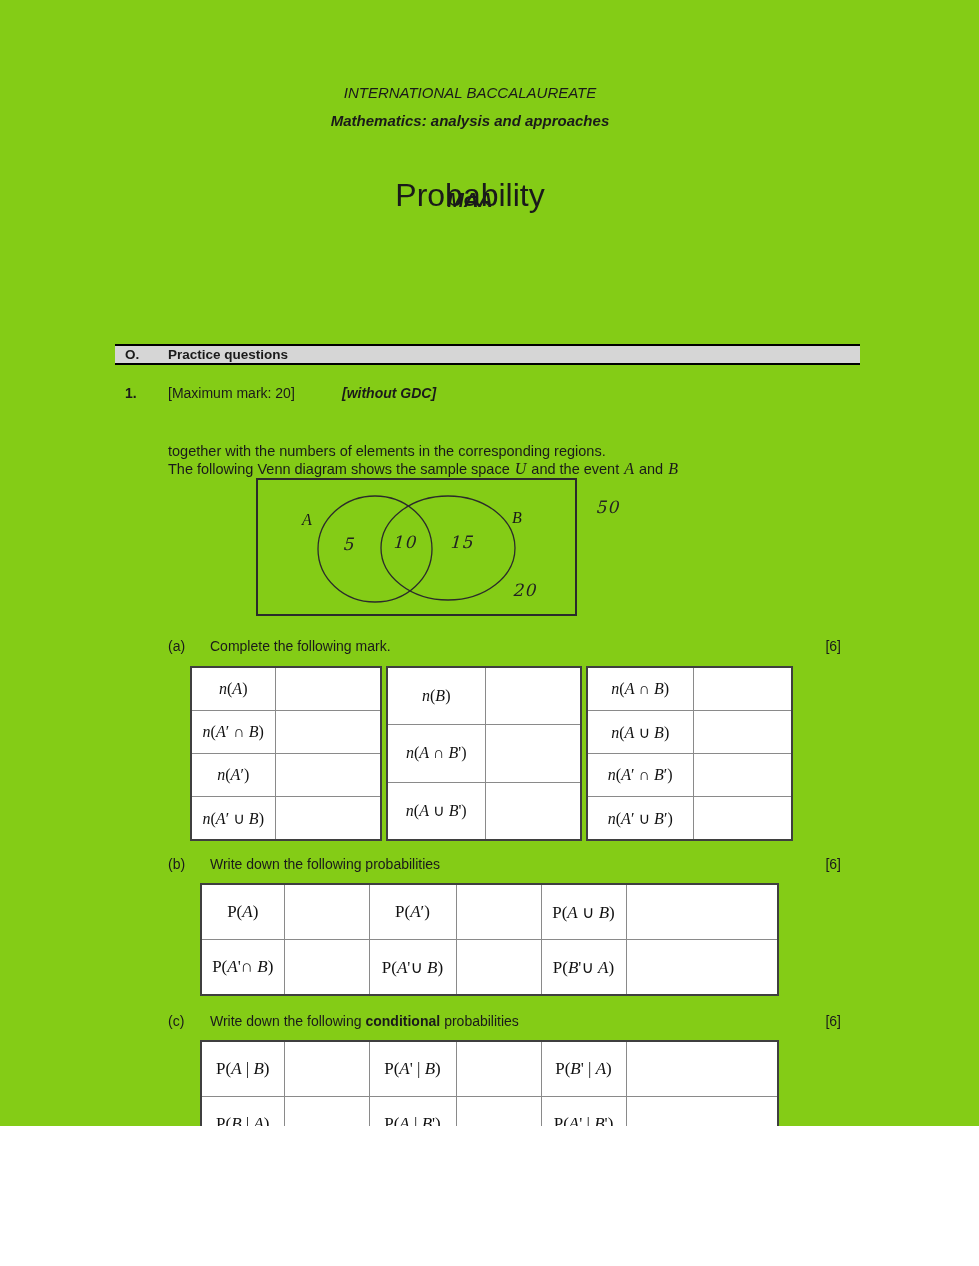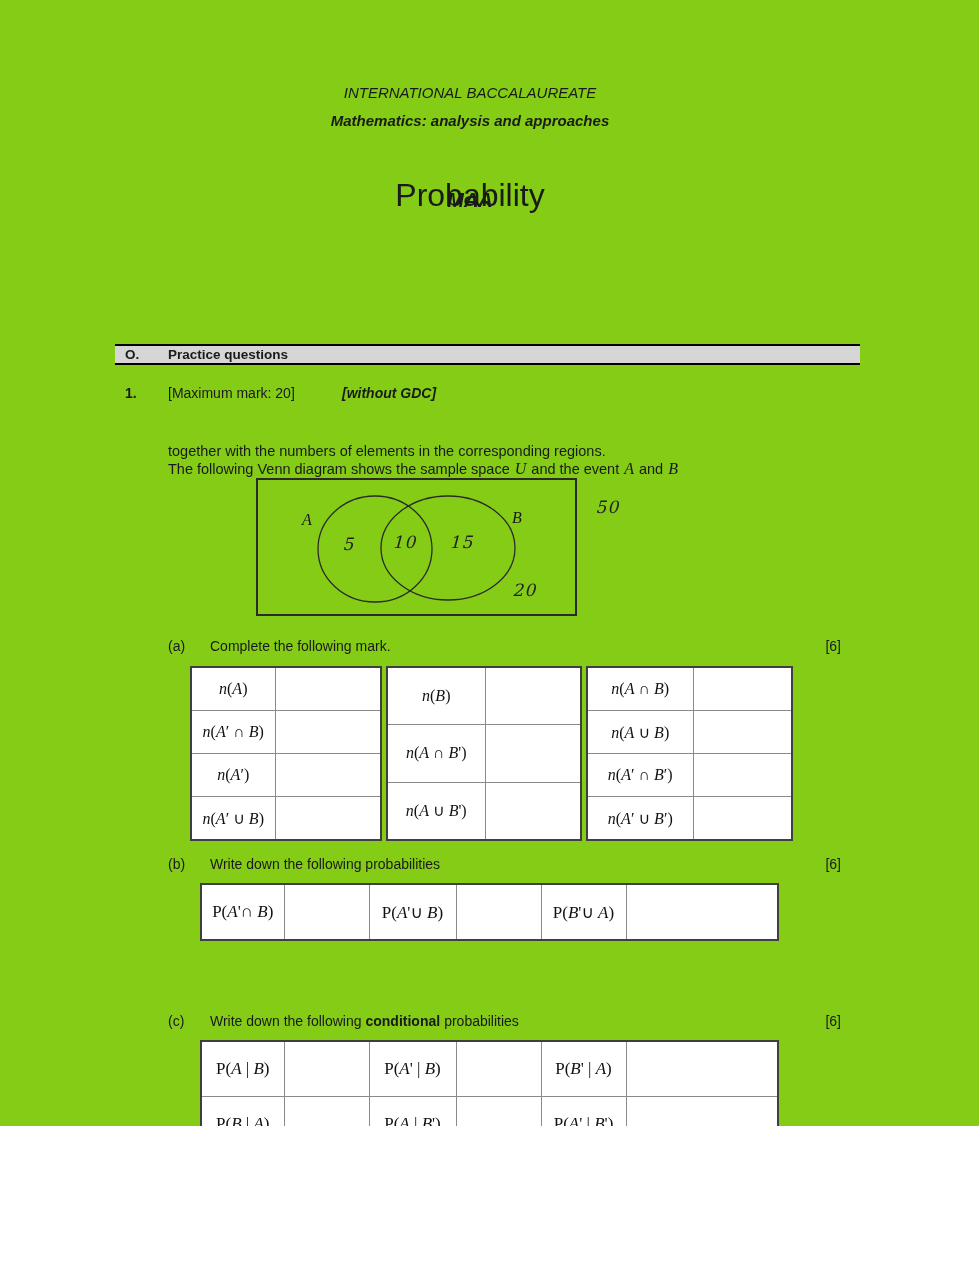--- a/index.html
+++ b/index.html
@@ -199,20 +199,28 @@
   <table class="abs tbl tbl-bc tblb-pos" style="width:577px">
     <colgroup>
         <col style="width:83px">
         <col style="width:85px">
         <col style="width:87px">
         <col style="width:85px">
         <col style="width:85px">
         <col style="width:152px">
       </colgroup>
     <tbody>
+        <tr class="tbl-bc-row">
+      <td class="math-cell">P(<i>A</i>)</td>
+          <td></td>
+      <td class="math-cell">P(<i>A</i>′)</td>
+          <td></td>
+      <td class="math-cell">P(<i>A</i> ∪ <i>B</i>)</td>
+          <td></td>
+    </tr>
     <tr class="tbl-bc-row">
       <td class="math-cell">P(<i>A</i>'∩ <i>B</i>)</td>
           <td></td>
       <td class="math-cell">P(<i>A</i>'∪ <i>B</i>)</td>
           <td></td>
       <td class="math-cell">P(<i>B</i>'∪ <i>A</i>)</td>
           <td></td>
     </tr>
   </tbody>
     </table>

